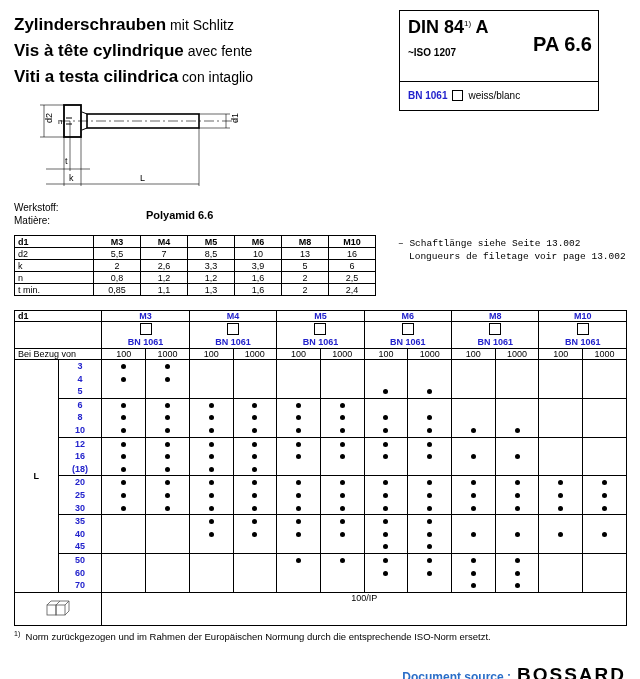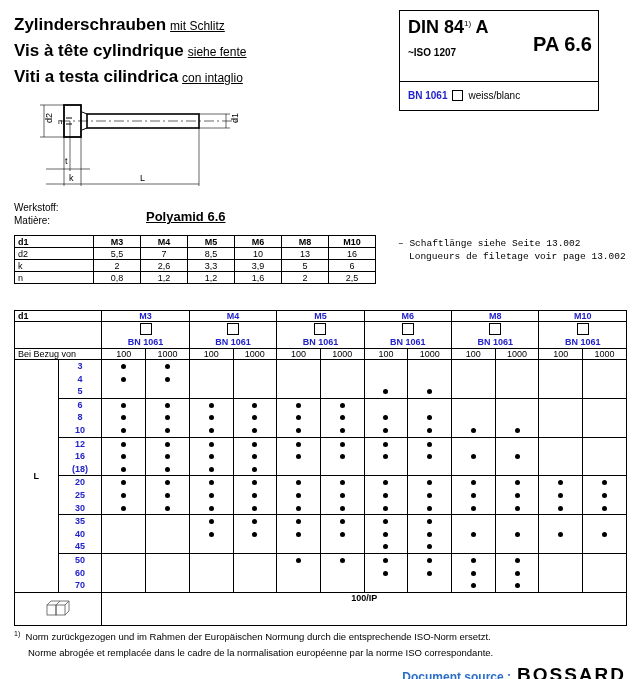--- a/index.html
+++ b/index.html
@@ -1,31 +1,31 @@
 <!DOCTYPE html>
 <html><head>
 <meta charset="utf-8">
 <style>
   body { margin:0; background:#fff; font-family:"Liberation Sans", sans-serif; color:#000; }
   #page { position:relative; width:640px; height:679px; overflow:hidden; background:#fff; }
   .title { position:absolute; left:14px; font-weight:bold; font-size:17px; white-space:nowrap; }
-  .title small { font-weight:normal; font-size:12px; margin-left:4px;text-decoration:underline; }
+  .title small { font-weight:normal; font-size:14px; margin-left:4px; }
   #t1 { top:15px; } #t2 { top:41px; } #t3 { top:67px;text-align:center; }
   #din-box { position:absolute; left:399px; top:10px; width:200px; height:101px; border:1.5px solid #000; box-sizing:border-box; }
   #din-box .top { height:70px; border-bottom:1.5px solid #000; position:relative; }
   .din-title { position:absolute; left:8px; top:6px; font-weight:bold; font-size:18px; }
   .din-title sup { font-size:8px; font-weight:normal; }
   .din-pa { position:absolute; right:6px; top:22px; font-weight:bold; font-size:20px; }
   .din-iso { position:absolute; left:8px; top:36px; font-weight:bold; font-size:10px; }
   .bn-row { position:absolute; left:8px; top:79px; font-size:10px; display:flex; align-items:center; gap:5px; }
   .bn { color:#2222cc; font-weight:bold; }
   .chk { display:inline-block; width:9px; height:9px; border:1px solid #000; background:#fff; }
   #drawing { position:absolute; left:40px; top:98px; }
   .mat { position:absolute; left:14px; font-size:10px; }
-  #polyamid { position:absolute; left:146px; top:209px; font-weight:bold; font-size:13px;text-decoration:underline; }
+  #polyamid { position:absolute; left:146px; top:209px; font-weight:bold; font-size:11px; }
   table { border-collapse:collapse; font-size:9px; }
   #dims { position:absolute; left:14px; top:235px; }
   #dims td { border:1px solid #000; height:11px; padding:0 3px; }
   #dims td.lab { width:72px; text-align:left; }
   #dims td.v { width:40px; text-align:center; }
   #dims tr.hd td { font-weight:bold; }
   #note { position:absolute; left:398px; top:237px; font-size:9.5px; line-height:13px;font-family:Liberation Mono, monospace; }
   #main { position:absolute; left:14px; top:310px; width:613px; table-layout:fixed; }
   #main td { border:1px solid #000; text-align:center; padding:0; font-size:9px; }
   .m-head { color:#2222cc; font-weight:bold; }
@@ -38,21 +38,21 @@
   #foot sup { font-size:7px; }
   #src { position:absolute; right:14px; top:652px; display:flex; align-items:baseline; gap:6px;margin-top:12px; }
   #src .ds { color:#2a6ec8; font-weight:bold; font-size:12px; }
   #src .brand { color:#000000; font-weight:bold; font-size:19px; letter-spacing:2px; }
 </style>
 </head>
 <body>
 
 <div id="page">
   <div class="title" id="t1"><span>Zylinderschrauben</span><small>mit Schlitz</small></div>
-  <div class="title" id="t2"><span>Vis à tête cylindrique</span><small>siehe fente</small></div>
+  <div class="title" id="t2"><span>Vis à tête cylindrique</span><small>avec fente</small></div>
   <div class="title" id="t3"><span>Viti a testa cilindrica</span><small>con intaglio</small></div>
 
   <div id="din-box">
     <div class="top">
       <div class="din-title"><span>DIN 84</span><sup>1)</sup> <span>A</span></div>
       <div class="din-pa">PA 6.6</div>
       <div class="din-iso">~ISO 1207</div>
     </div>
     <div class="bn-row">
       <span class="bn">BN 1061</span>
@@ -126,20 +126,29 @@
         </tr>
         <tr>
           <td class="lab">n</td>
           <td class="v">0,8</td>
           <td class="v">1,2</td>
           <td class="v">1,2</td>
           <td class="v">1,6</td>
           <td class="v">2</td>
           <td class="v">2,5</td>
         </tr>
+        <tr>
+          <td class="lab">t min.</td>
+          <td class="v">0,85</td>
+          <td class="v">1,1</td>
+          <td class="v">1,3</td>
+          <td class="v">1,6</td>
+          <td class="v">2</td>
+          <td class="v">2,4</td>
+        </tr>
       </tbody>
   </table>
 
   <div id="note">
     <div>– Schaftlänge siehe Seite 13.002</div>
     <div style="padding-left:11px">Longueurs de filetage voir page 13.002</div>
   </div>
 
   <table id="main">
     <tbody id="main-body">
@@ -598,26 +607,25 @@
           </td>
         </tr>
         <tr>
           <td colspan="2" style="height:32px"><svg width="26" height="18">
               <g fill="none" stroke="#555" stroke-width="0.8">
                 <rect x="2" y="6" width="9" height="10"></rect>
                 <rect x="11" y="6" width="9" height="10"></rect>
                 <path d="M2 6 L6 2 L24 2 L20 6 M24 2 L24 12 L20 16 M11 6 L15 2"></path>
               </g>
             </svg></td>
-          <td colspan="12" style="vertical-align:top;font-weight:bold">100/IP</td>
+          <td colspan="12" style="vertical-align:top;font-weight:normal">100/IP</td>
         </tr>
       </tbody>
   </table>
 
   <div id="foot">
     <div><sup>1)</sup>&nbsp; <span>Norm zurückgezogen und im Rahmen der Europäischen Normung durch die entsprechende ISO-Norm ersetzt.</span></div>
-    <div style="padding-left:14px">Norme abrogée et remplacée dans le cadre de la normalisation européenne par la norme ISO correspondante.</div>
   </div>
   <div id="src">
     <span class="ds">Document source :</span>
     <span class="brand">BOSSARD</span>
   </div>
 </div>
 
 </body></html>

